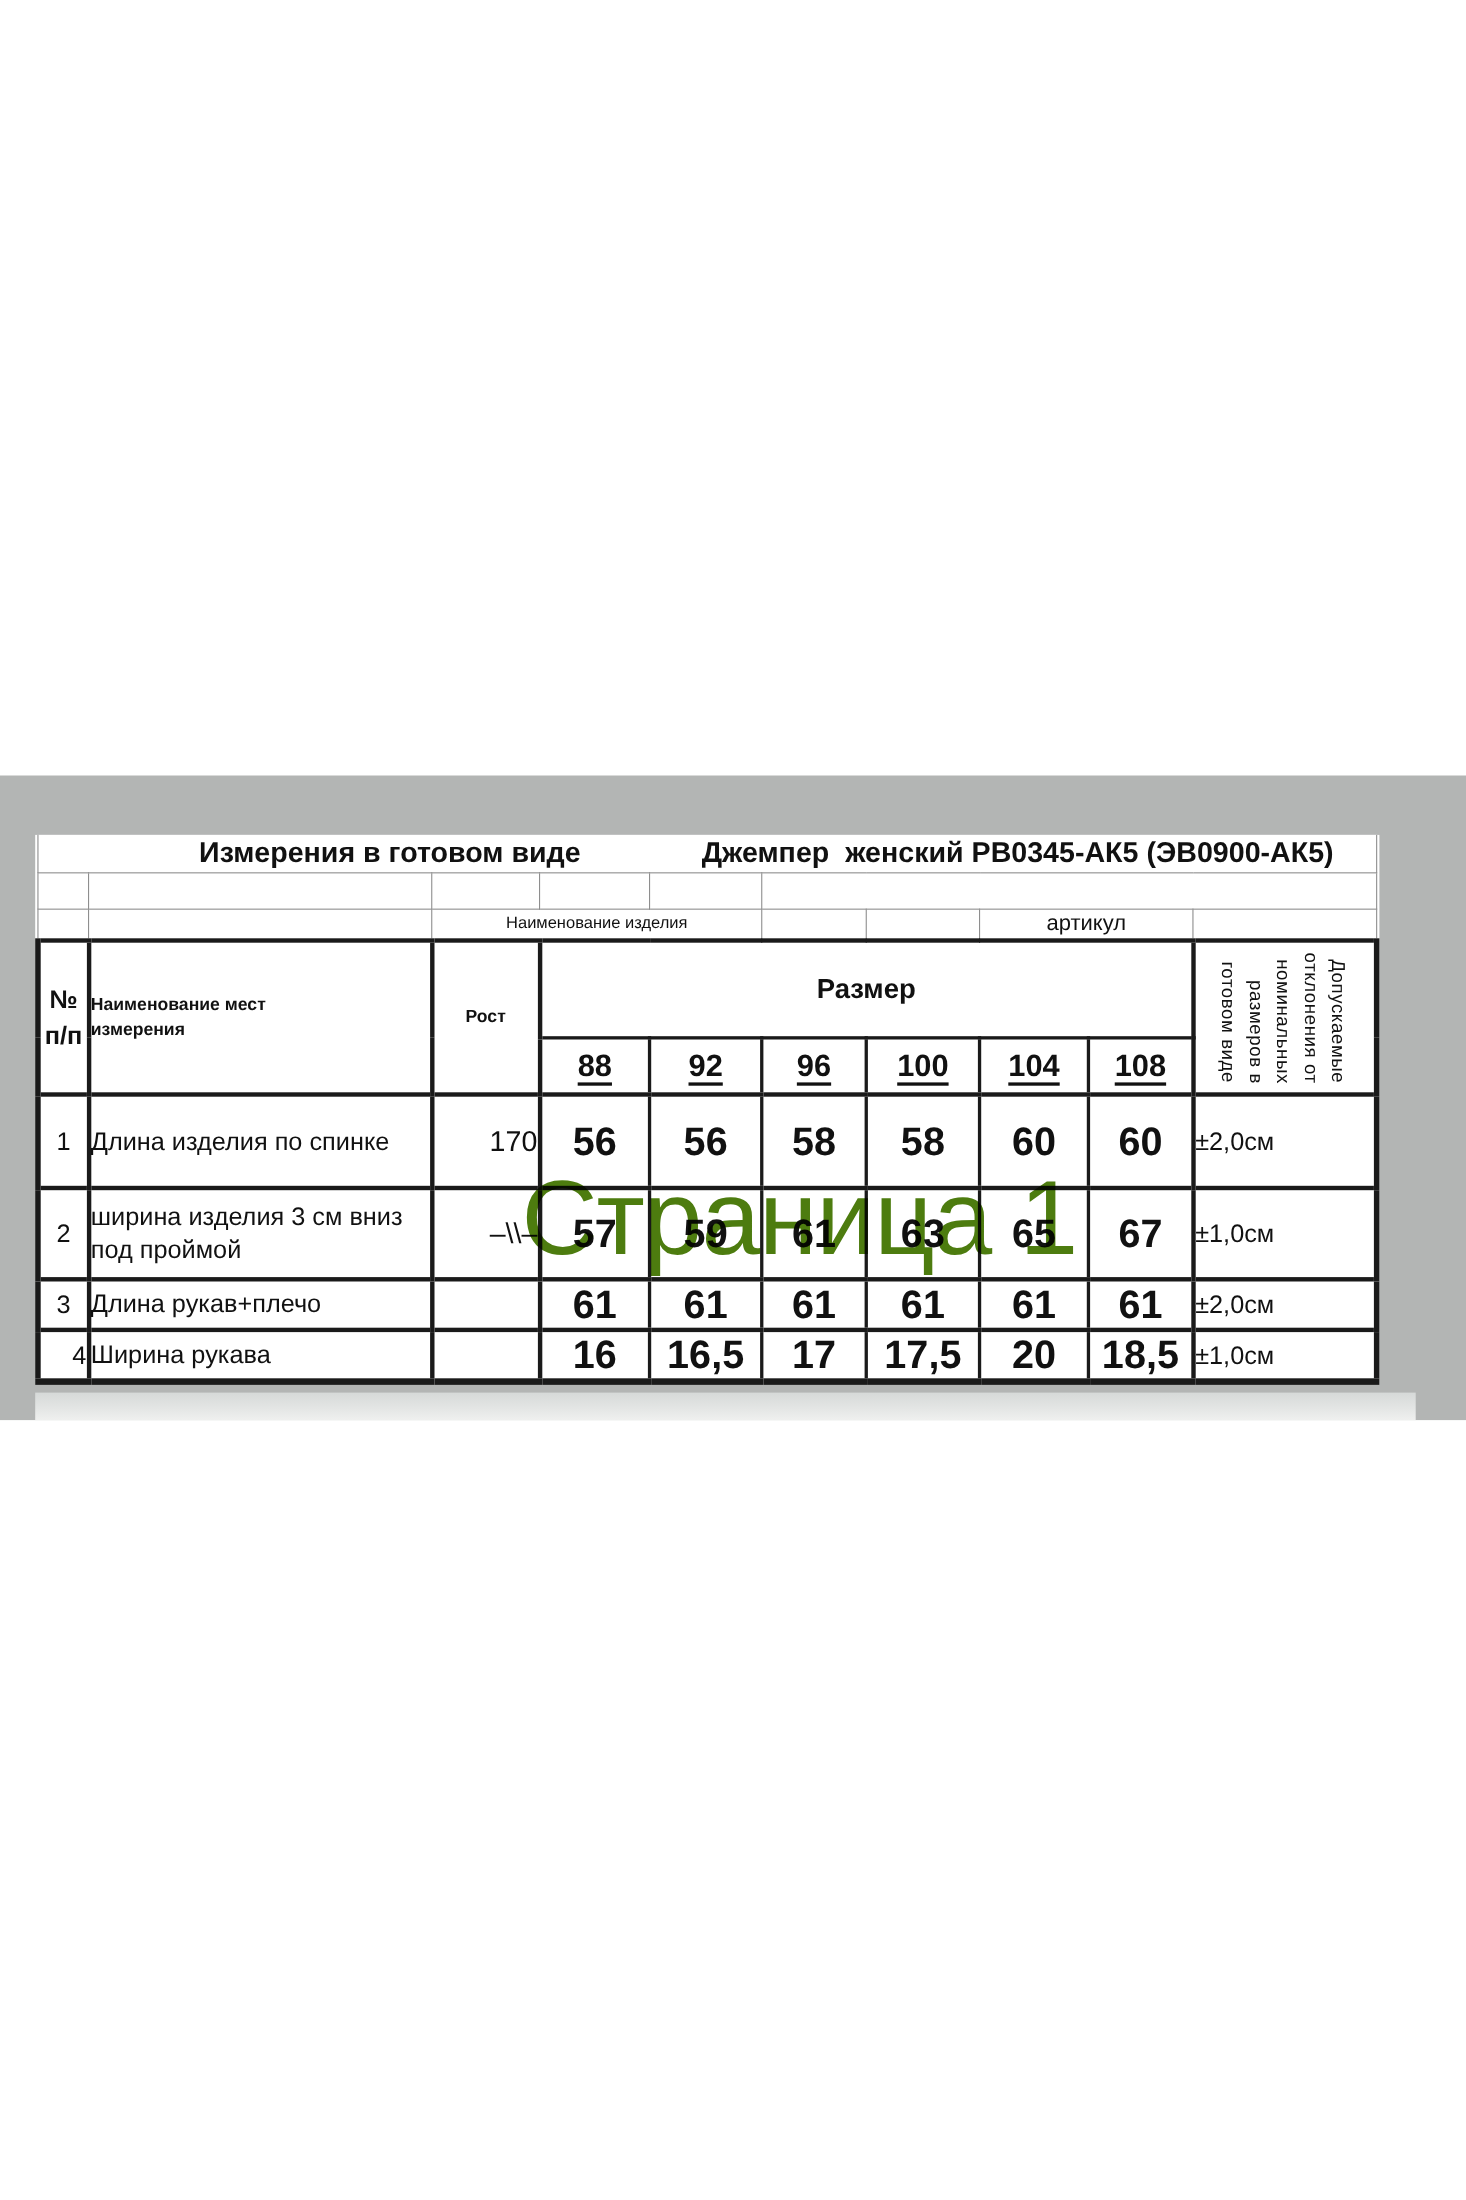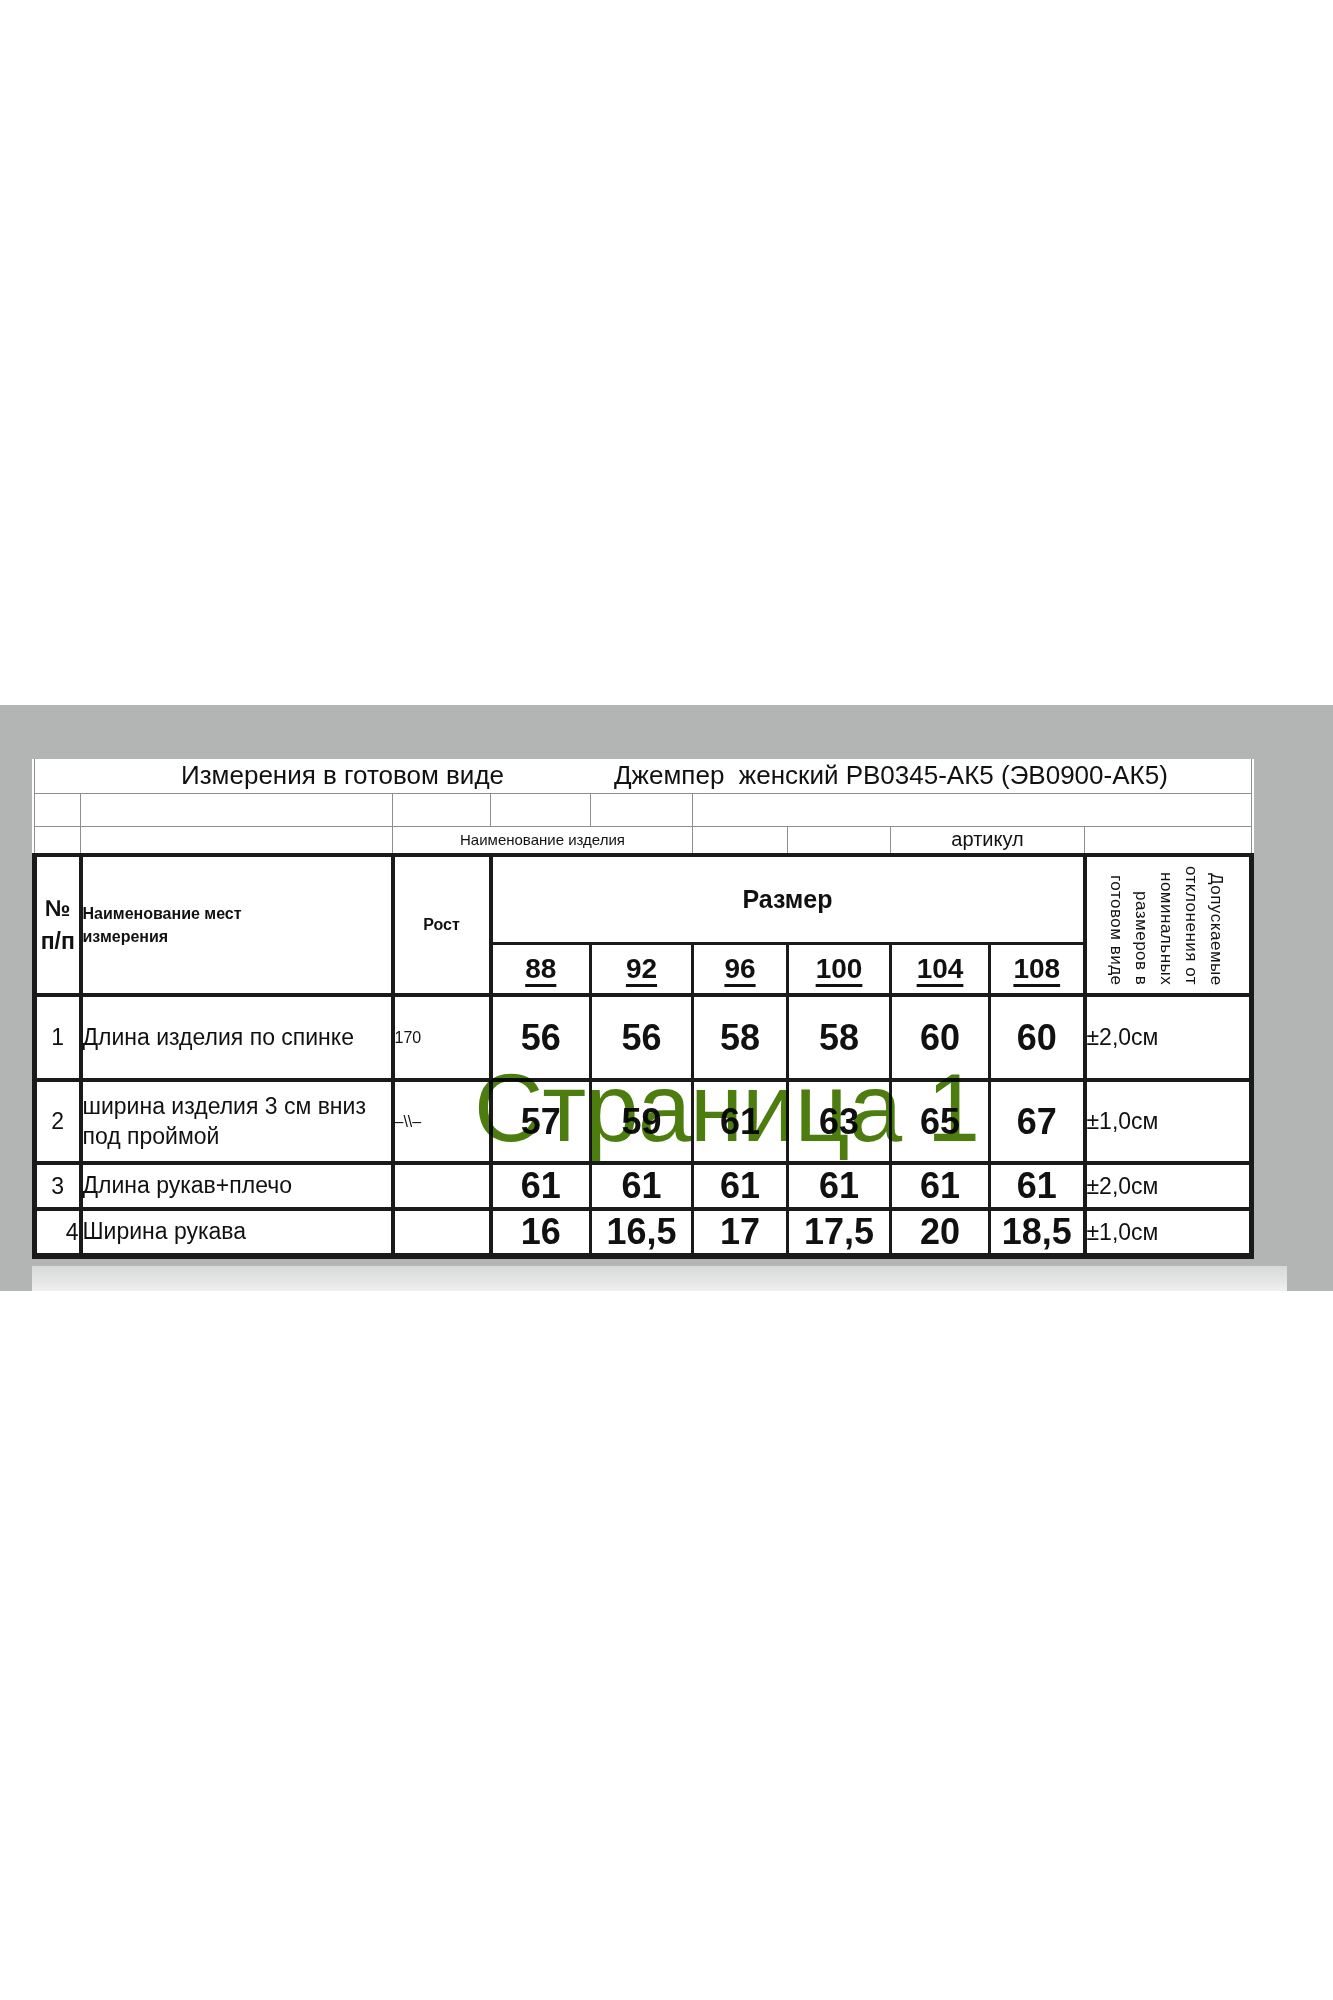--- a/index.html
+++ b/index.html
@@ -26,21 +26,21 @@
     border-collapse:collapse;table-layout:fixed;
     background:#ffffff;z-index:2;
     width:1217px;
   }
   table.sheet td{padding:0;vertical-align:middle;}
   
   tr.top td{border:1px solid #8e8e8e;background:#fff;}
   tr.trow td{border:1px solid #8e8e8e;border-top:none;background:#fff;}
   .t-title-wrap{
     display:flex;align-items:center;gap:110px;padding-left:146px;
-    font-weight:normal;font-size:26px;white-space:pre;line-height:1.1;
+    font-weight:bold;font-size:26px;white-space:pre;line-height:1.1;
   }
   .meta-label{font-size:15px;text-align:center;}
   .artikul{font-size:20px;text-align:center;}
   
   .m{border:3px solid #1a1a1a;background:#fff;}
   .bl4{border-left-width:4px;}
   .bl5{border-left-width:5px;}
   .br5{border-right-width:5px;}
   tr.hr1 td.m{border-top-width:4px;}
   tr.dr td.m{border-top-width:4px;}
@@ -53,21 +53,21 @@
   .usz{text-decoration:underline;text-decoration-thickness:3px;text-underline-offset:6px;}
   td.tol-head{text-align:right;vertical-align:top;}
   .rot{
     display:inline-block;writing-mode:vertical-rl;
     font-size:17px;line-height:25px;letter-spacing:0.5px;
     padding:6px 20px 0 0;white-space:nowrap;
   }
   .c-num{text-align:center;font-size:23px;}
   .c-num-r{text-align:right;padding-right:3px;font-size:23px;}
   .c-name{padding-left:10px;font-size:23px;line-height:1.3;}
-  .c-rost{text-align:left;font-size:16px;}
+  .c-rost{text-align:right;font-size:26px;}
   .c-val{text-align:center;font-weight:bold;font-size:36px;}
   .c-tol{padding-left:7px;font-size:23px;}
   .watermark{
     position:absolute;left:474px;top:1060px;z-index:5;
     font-size:96px;line-height:1;letter-spacing:-1px;
     color:#4d7c0f;mix-blend-mode:multiply;pointer-events:none;
     white-space:pre;
   }
 </style>
 </head>

